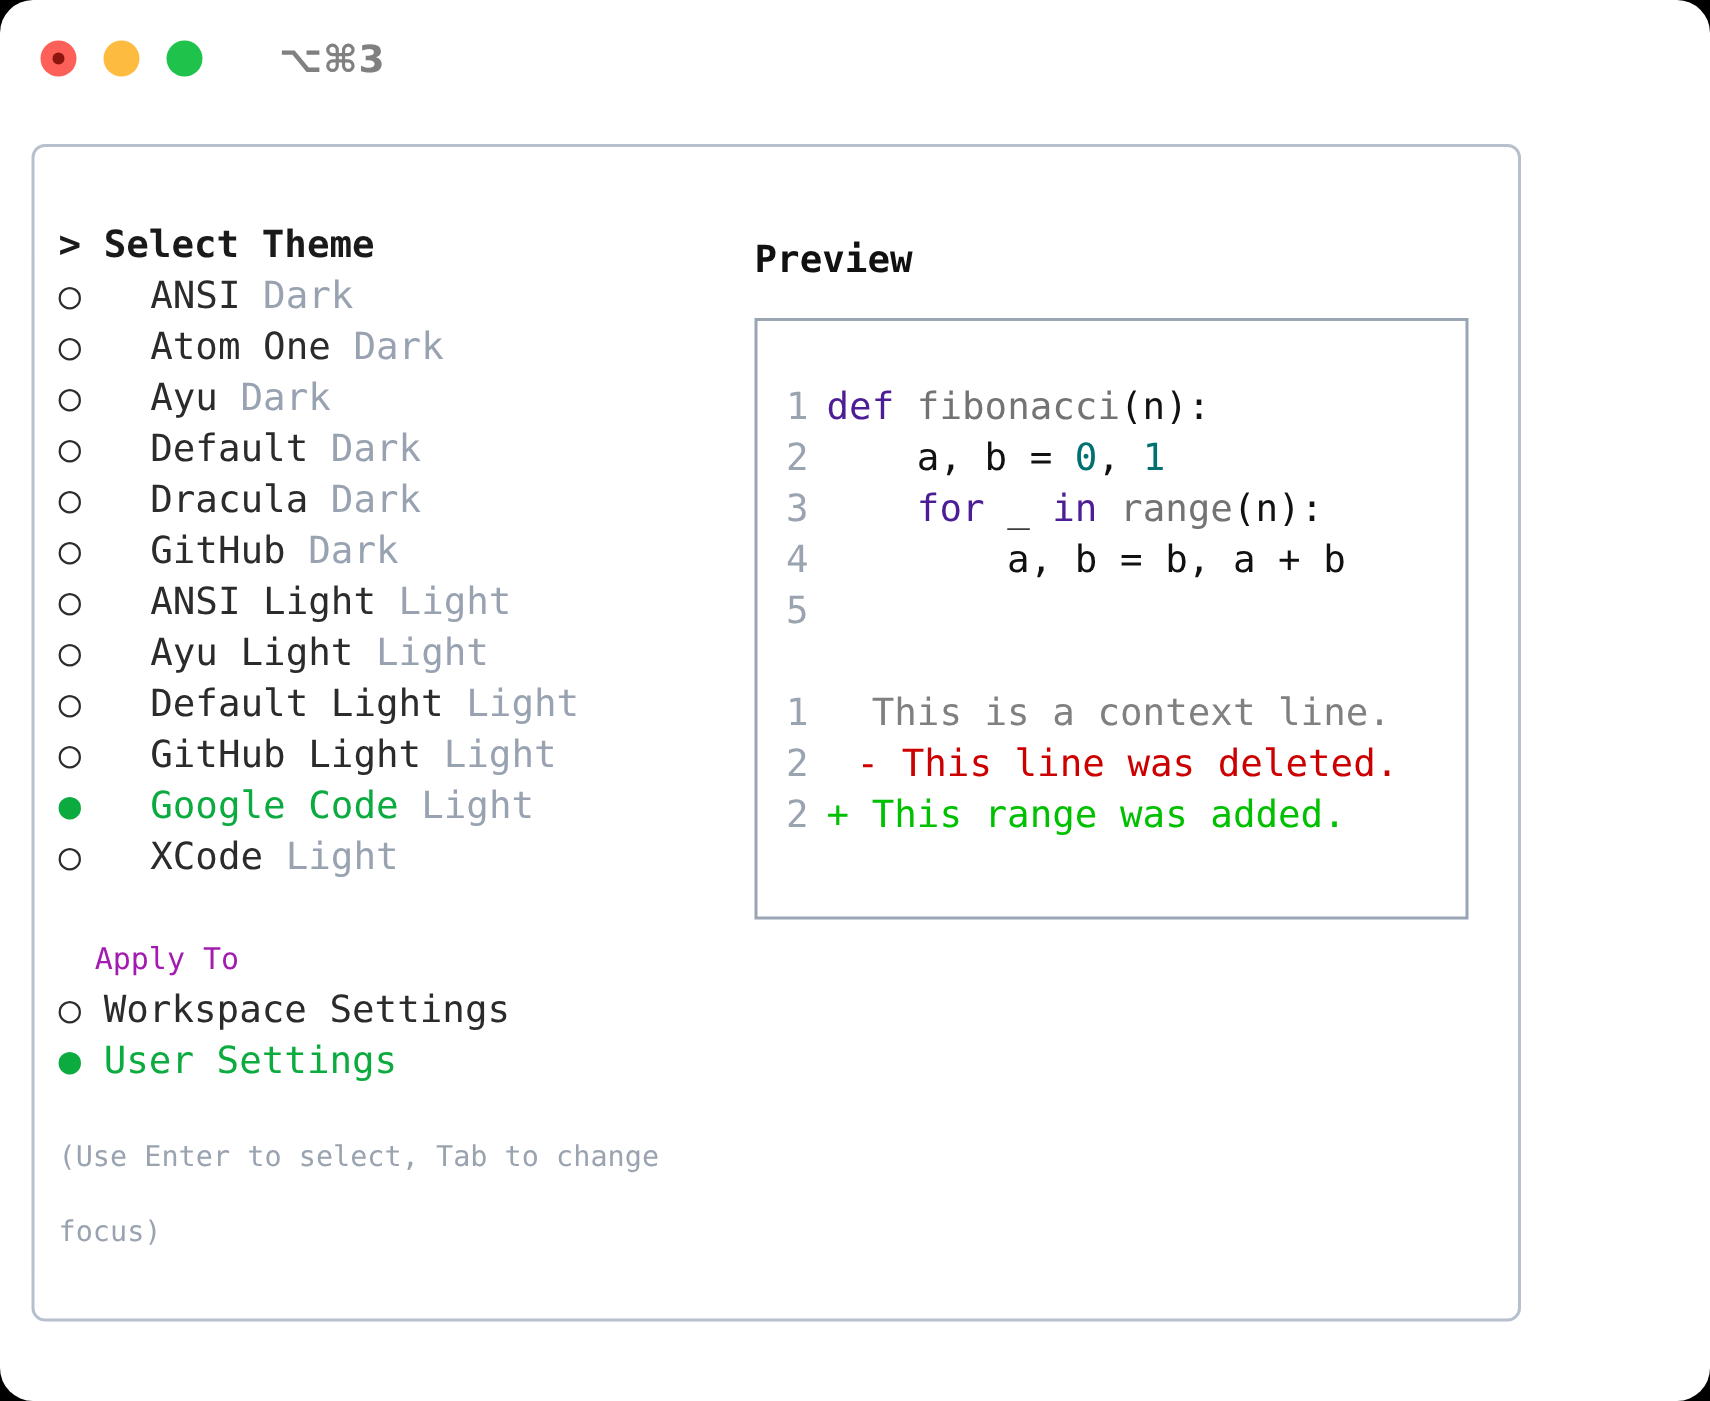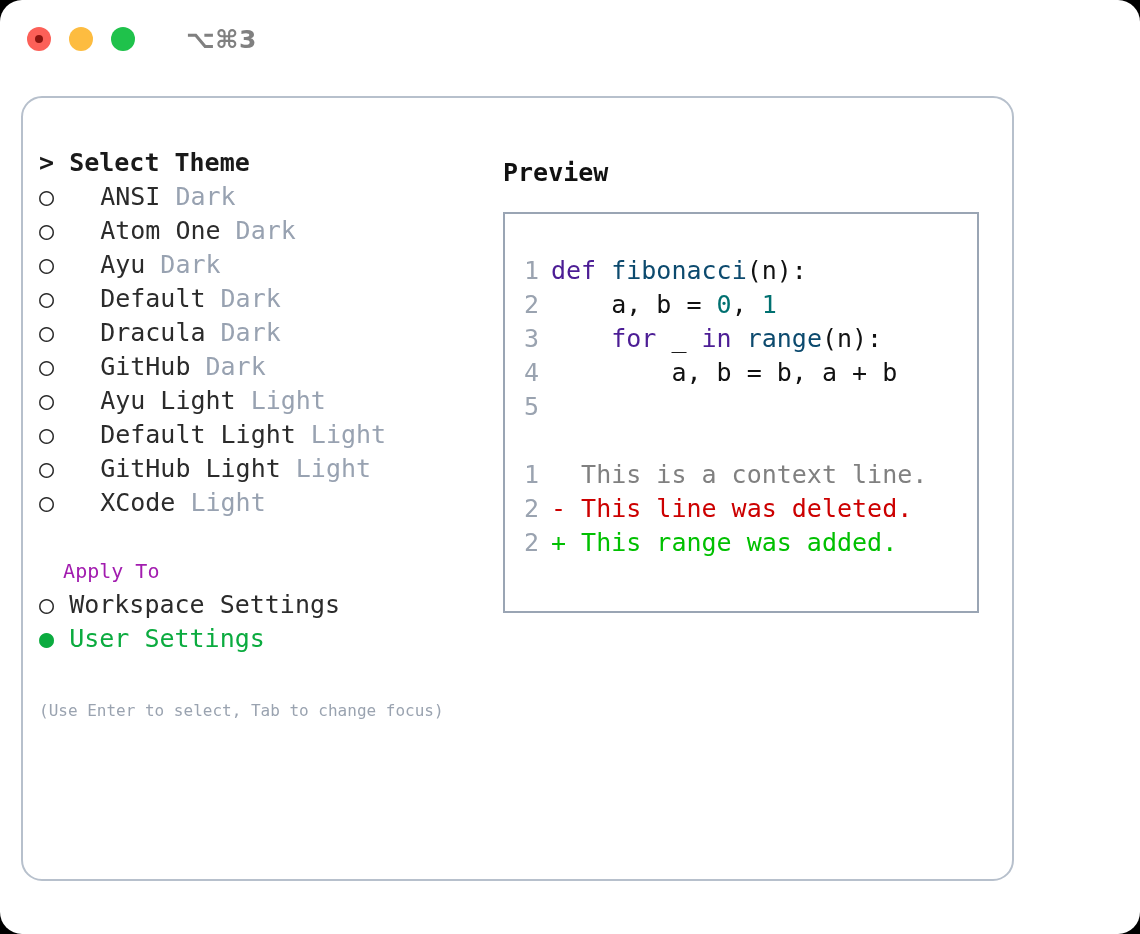--- a/index.html
+++ b/index.html
@@ -55,21 +55,21 @@
     color: #808080;
     letter-spacing: 0.5px;
   }
 
   
   .panel {
     position: absolute;
     left: 21px; top: 96px;
     width: 993px; height: 785px;
     border: 2px solid #b7c0cc;
-    border-radius: 21px;
+    border-radius: 9px;
     background: #ffffff;
     text-decoration: underline;
   }
 
   .panel-inner {
     position: absolute;
     left: 0; top: 0;
     width: 100%; height: 100%;
     display: flex;
   }
@@ -116,23 +116,23 @@
   .apply-row {
     font-size: 25px;
     line-height: 34px;
     color: #2b2b2b;
     white-space: pre;
   }
   .apply-row.selected .marker,
   .apply-row.selected .name { color: #0bab3f; }
 
   .hint {
-    margin-top: 36px;
-    font-size: 16px;
-    line-height: 37px;
+    margin-top: 22px;
+    font-size: 19px;
+    line-height: 50px;
     color: #9aa3b0;
     white-space: pre-wrap;
     width: 420px;
   }
 
   
   .right-col {
     padding: 48px 0 0 0;
     flex: 1;
   }
@@ -163,28 +163,28 @@
   .gutter {
     width: 46px;
     text-align: right;
     color: #9aa3b0;
     padding-right: 12px;
     flex: none;
   }
   .code-text { color: #111111; }
 
   .tok-kw   { color: #4c1d95; }
-  .tok-fn   { color: #0c4a6e; }
+  .tok-fn   { color: #737373; }
   .tok-num  { color: #007070; }
   .tok-plain{ color: #111111; }
 
   .blank-line { height: 34px; }
 
   .diff-ctx { color: #808080; }
-  .diff-del { color: #cc0000; }
+  .diff-del { color: #cc0000; margin-left: 20px; }
   .diff-add { color: #00c000; }
 </style>
 </head>
 <body>
 
 <div class="window">
 
   <div class="titlebar">
     <div class="lights">
       <div class="light red">
@@ -203,23 +203,25 @@
 
         <div class="list-header"><span class="caret">&gt;</span> <span>Select Theme</span></div>
 
         <div id="theme-list">
             <div class="theme-row"><span class="marker">○</span> <span class="name">ANSI</span> <span class="kind">Dark</span></div>
             <div class="theme-row"><span class="marker">○</span> <span class="name">Atom One</span> <span class="kind">Dark</span></div>
             <div class="theme-row"><span class="marker">○</span> <span class="name">Ayu</span> <span class="kind">Dark</span></div>
             <div class="theme-row"><span class="marker">○</span> <span class="name">Default</span> <span class="kind">Dark</span></div>
             <div class="theme-row"><span class="marker">○</span> <span class="name">Dracula</span> <span class="kind">Dark</span></div>
             <div class="theme-row"><span class="marker">○</span> <span class="name">GitHub</span> <span class="kind">Dark</span></div>
+            <div class="theme-row"><span class="marker">○</span> <span class="name">ANSI Light</span> <span class="kind">Light</span></div>
             <div class="theme-row"><span class="marker">○</span> <span class="name">Ayu Light</span> <span class="kind">Light</span></div>
             <div class="theme-row"><span class="marker">○</span> <span class="name">Default Light</span> <span class="kind">Light</span></div>
             <div class="theme-row"><span class="marker">○</span> <span class="name">GitHub Light</span> <span class="kind">Light</span></div>
+            <div class="theme-row selected"><span class="marker">●</span> <span class="name">Google Code</span> <span class="kind">Light</span></div>
             <div class="theme-row"><span class="marker">○</span> <span class="name">XCode</span> <span class="kind">Light</span></div>
           </div>
 
         <div class="section-gap"></div>
 
         <div class="apply-header">  <span>Apply To</span></div>
 
         <div id="apply-list">
             <div class="apply-row"><span class="marker">○</span> <span class="name">Workspace Settings</span></div>
             <div class="apply-row selected"><span class="marker">●</span> <span class="name">User Settings</span></div>

